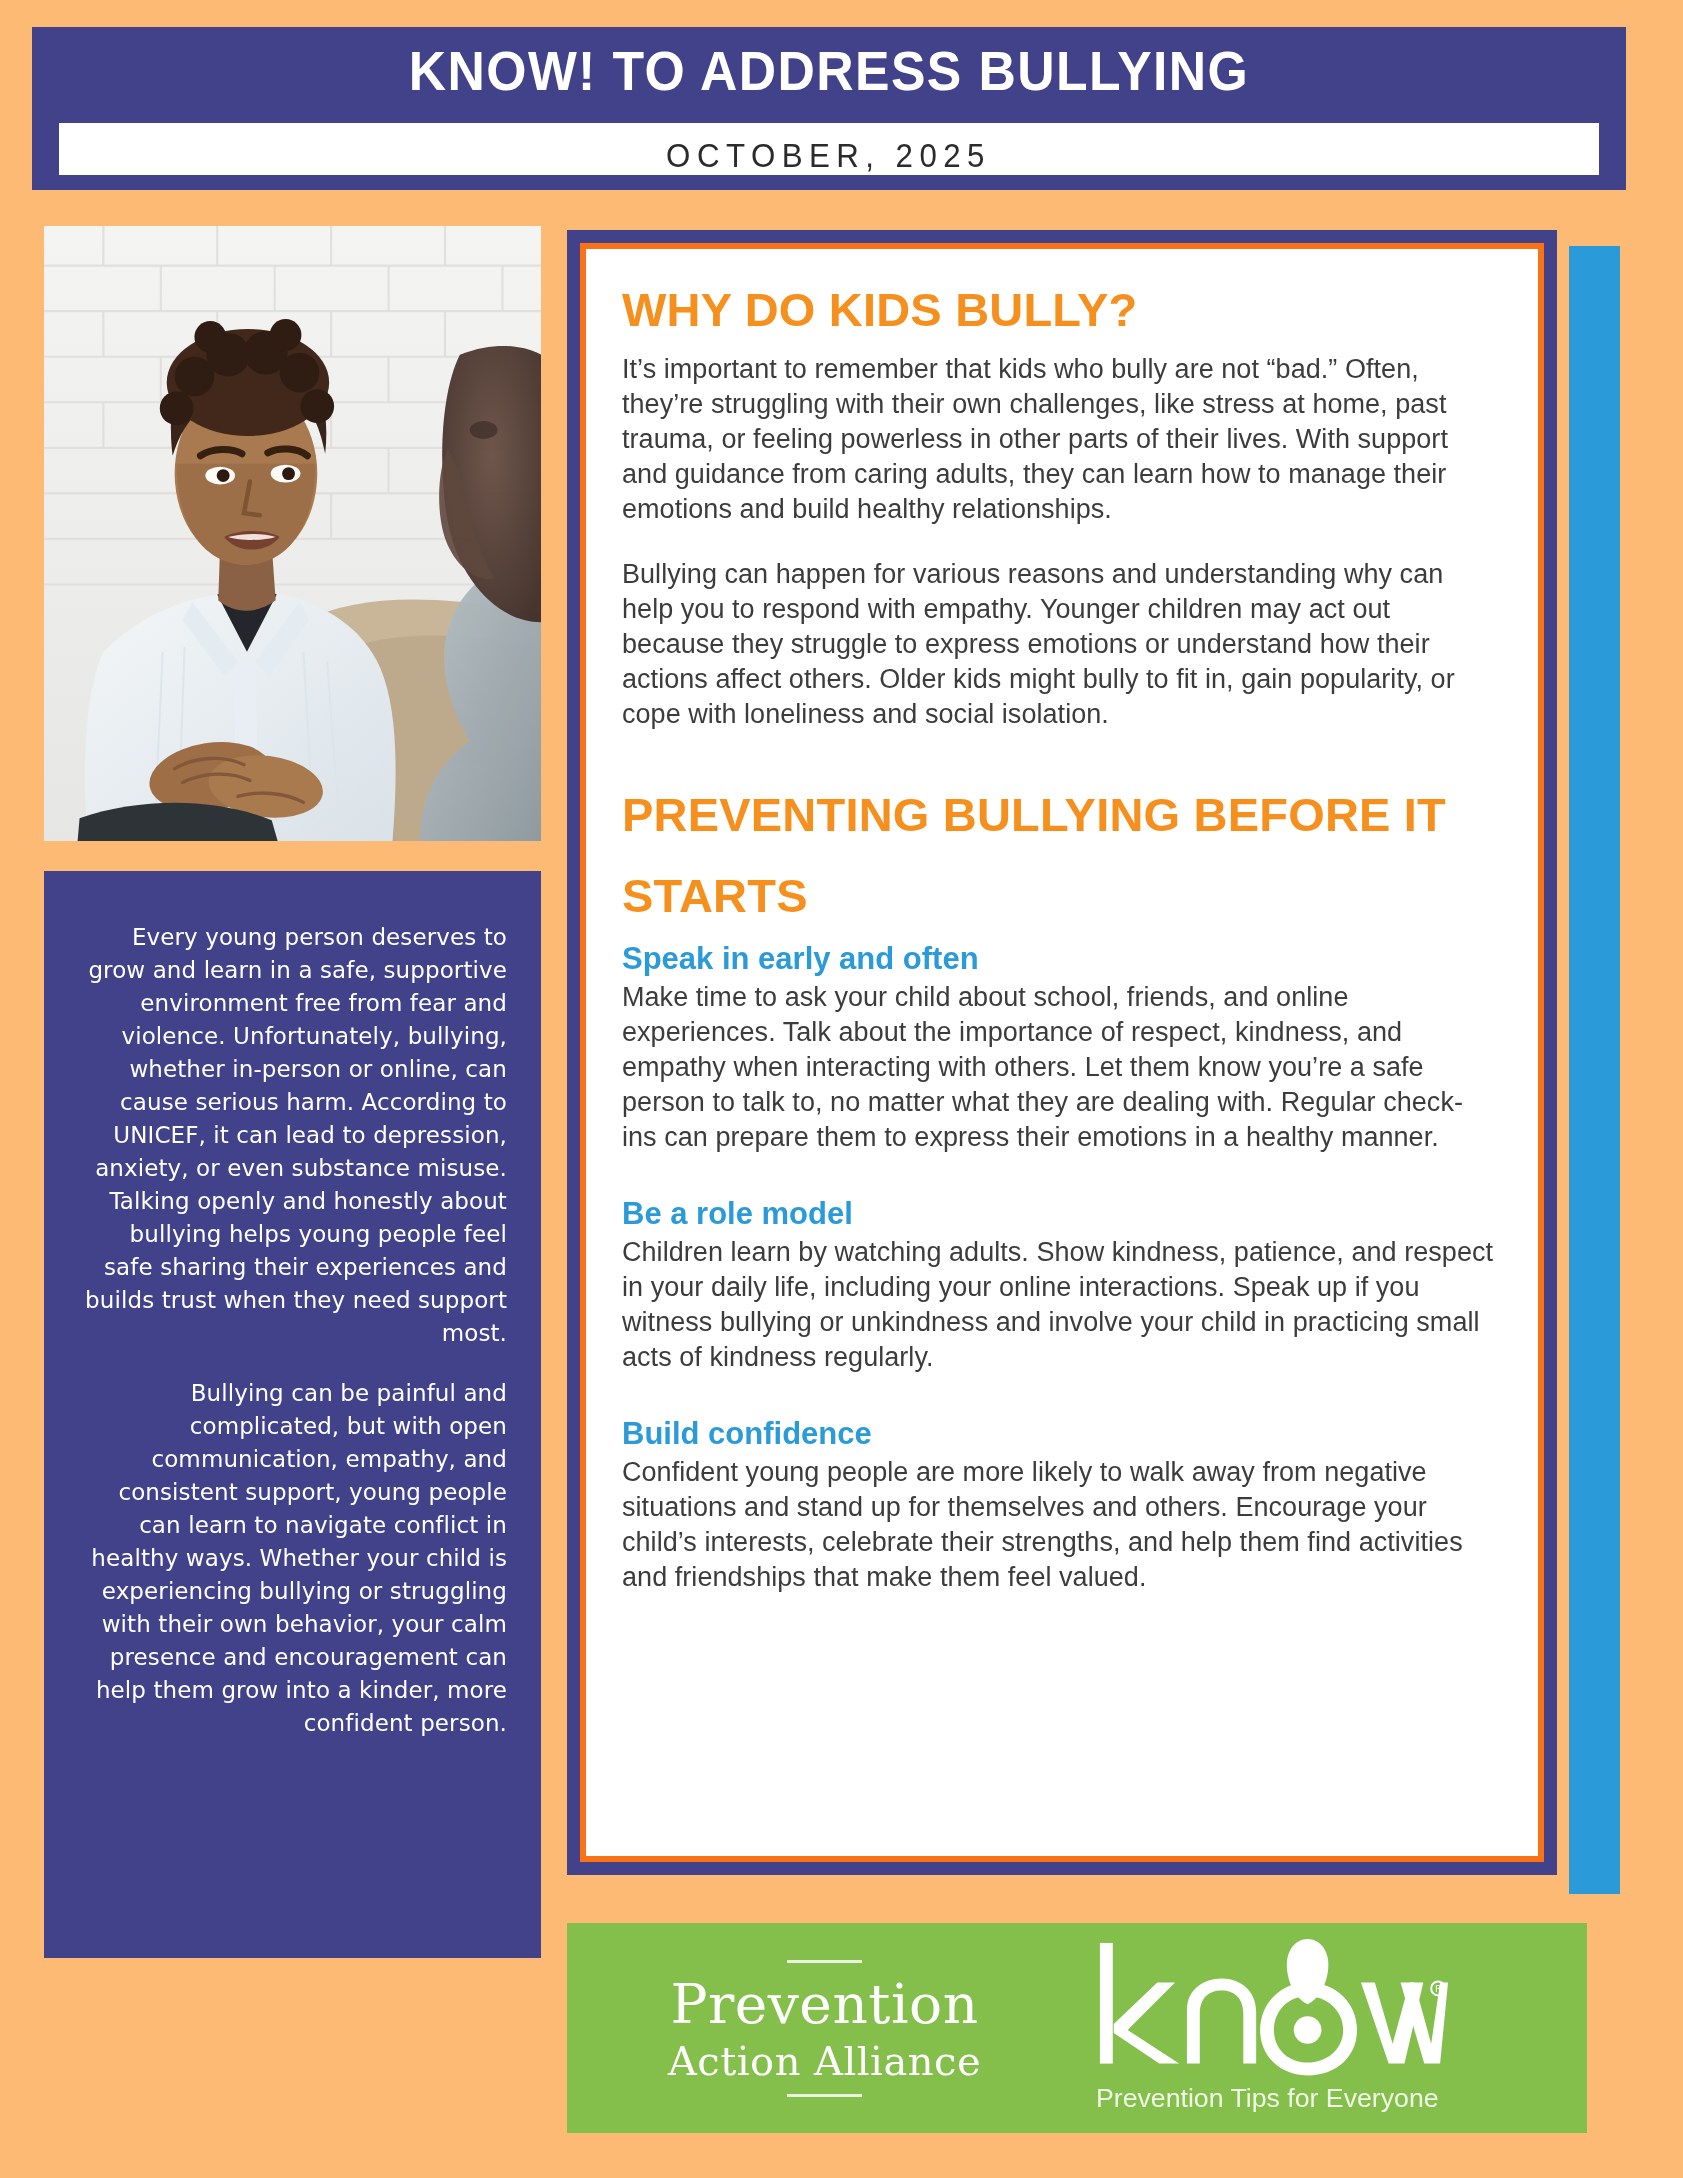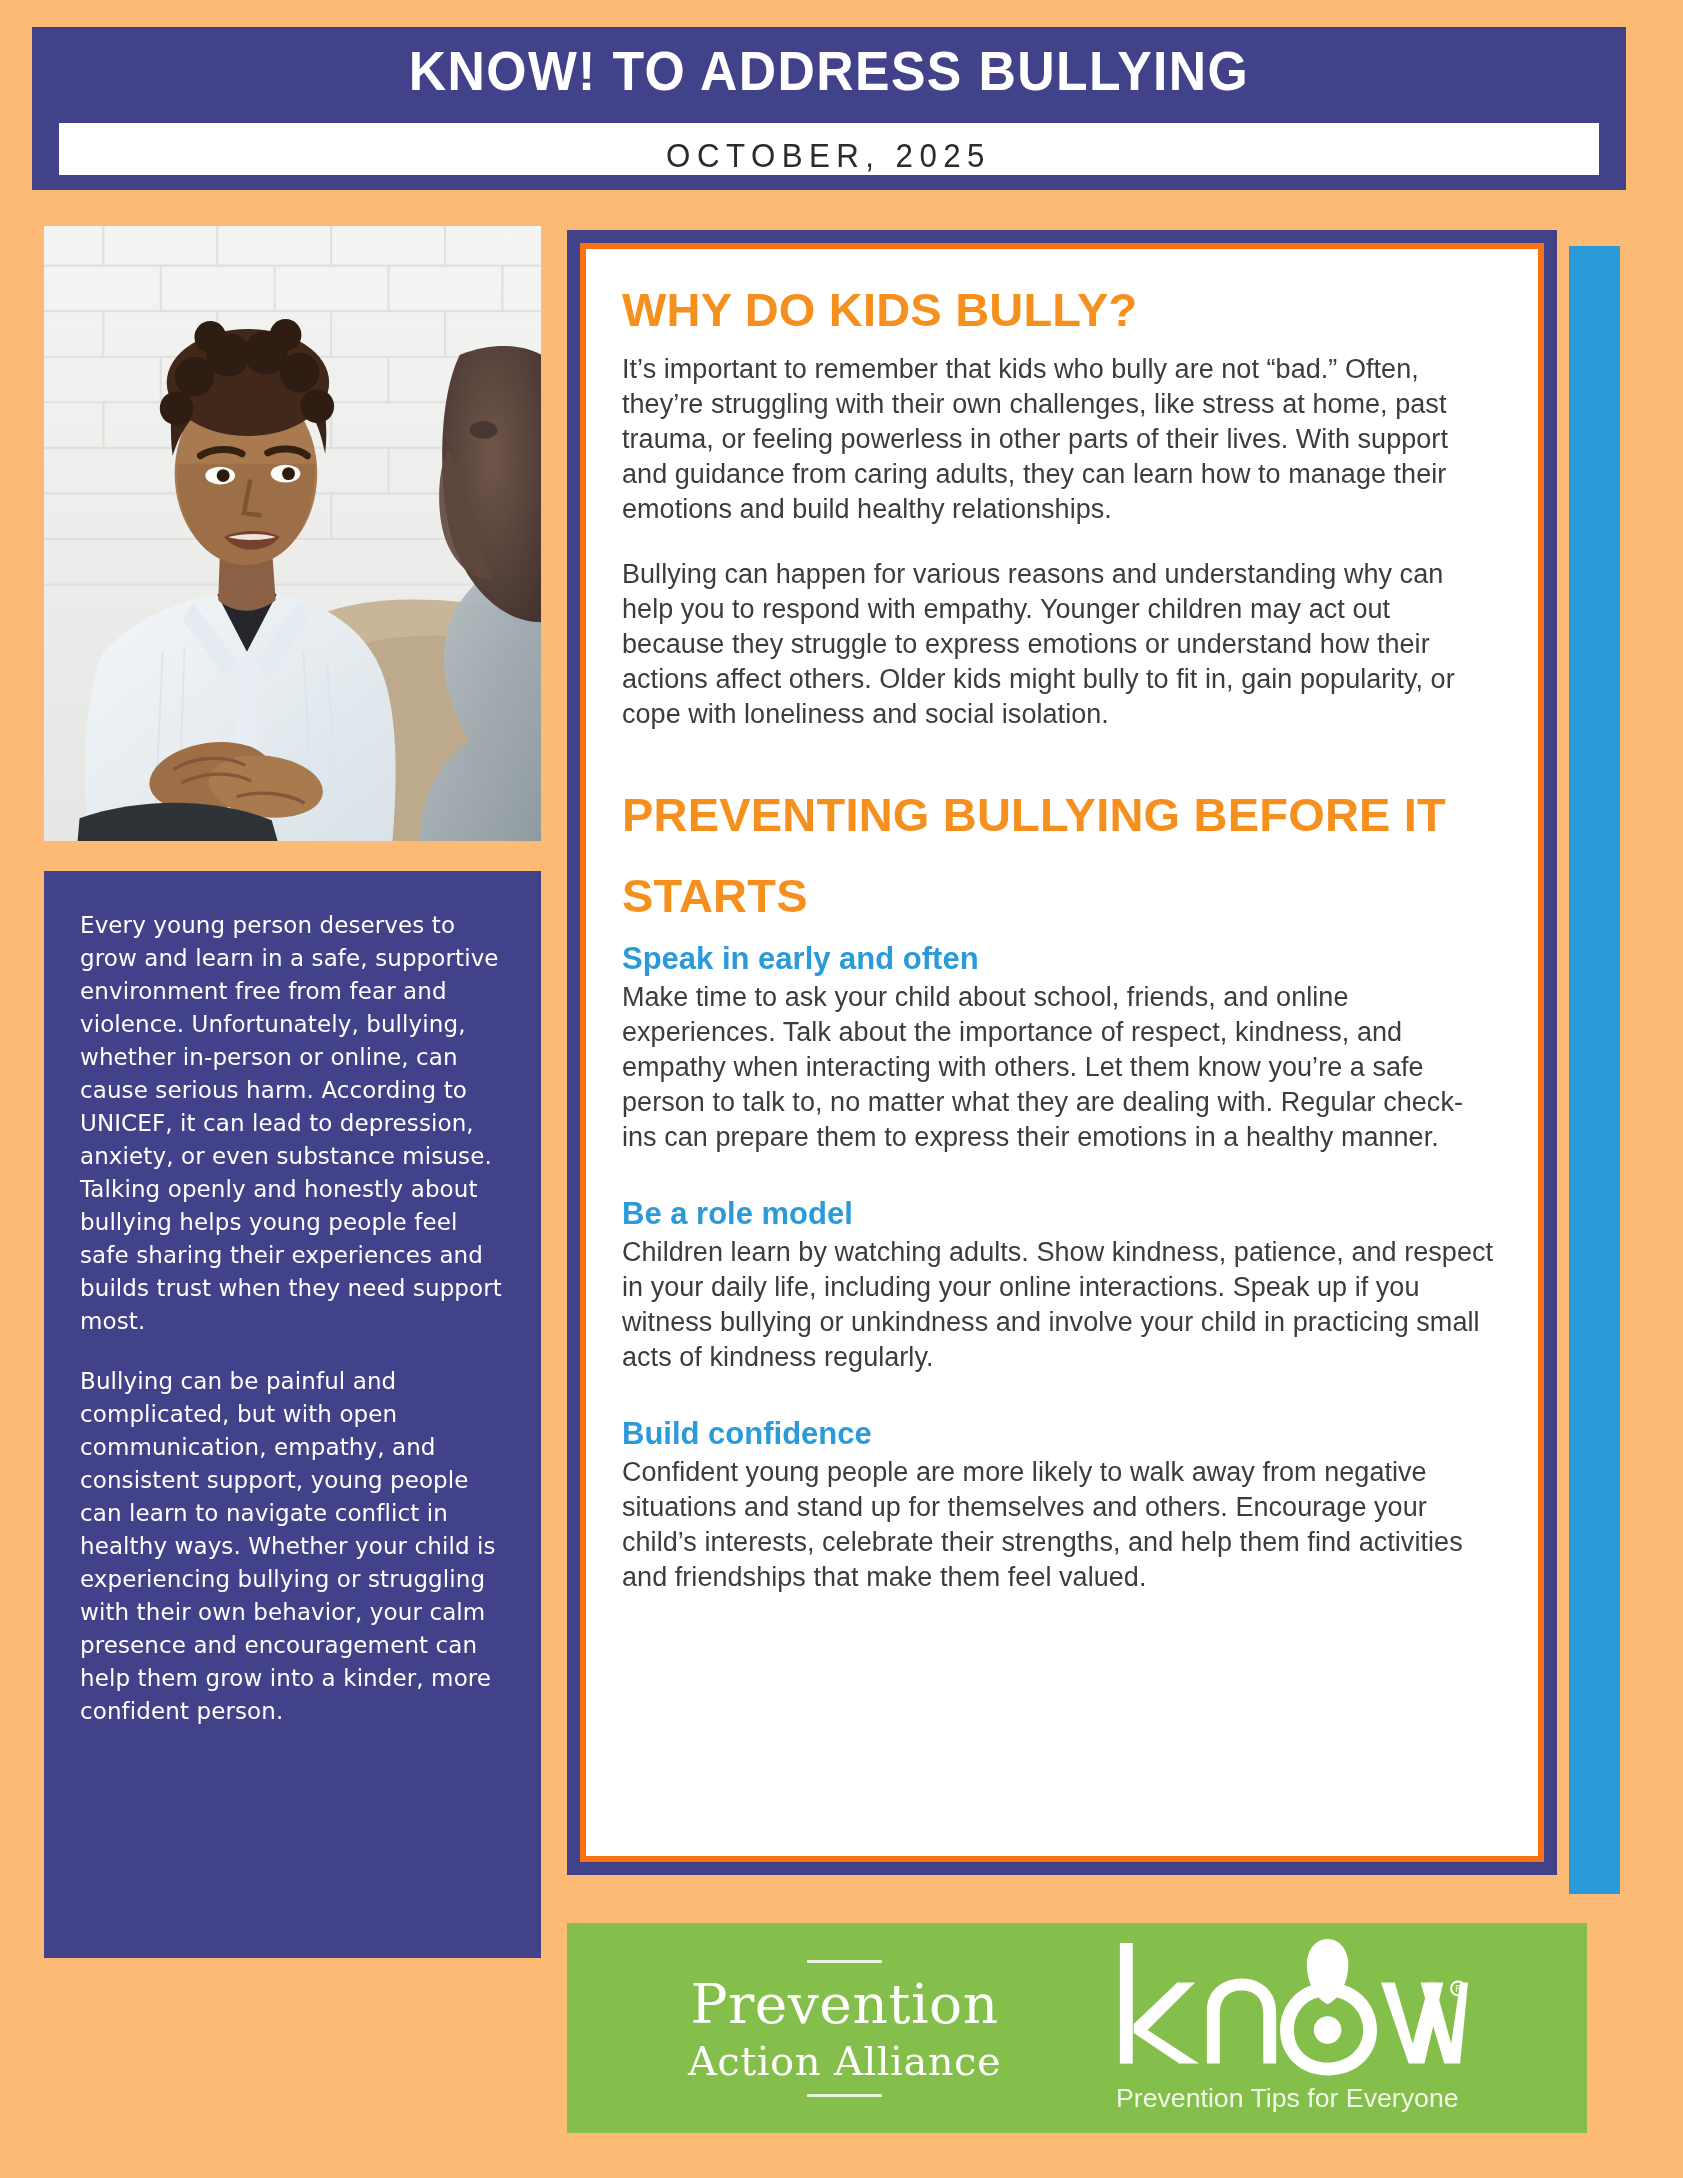--- a/index.html
+++ b/index.html
@@ -84,21 +84,22 @@
   .photo svg { display:block; width:100%; height:100%; }
 
   .sidebar-panel {
     position: absolute;
     left: 44px;
     top: 871px;
     width: 497px;
     height: 1087px;
     background: #41428a;
     box-sizing: border-box;
-    padding: 38px 34px 30px 36px;
+    padding: 50px 34px 30px 36px;
+    text-align: right;
   }
   .sidebar-text {
     color: #ffffff;
     font-family: "DejaVu Sans", sans-serif;
     font-size: 23px;
     line-height: 33px;
     letter-spacing: 0.1px;
     margin: 0 0 27px 0;
     font-weight: 400;
   }
@@ -176,21 +177,21 @@
     height: 210px;
     background: #85bf4b;
     display: flex;
     align-items: center;
   }
   .footer-left {
     width: 475px;
     text-align: center;
     color: #ffffff;
     position: relative;
-    padding-left: 40px;
+    padding-left: 20px;
   }
   .rule {
     width: 75px;
     height: 3px;
     background: #e9f3dd;
     margin: 0 auto;
   }
   .paa-main {
     font-family: "DejaVu Serif", "Liberation Serif", serif;
     font-size: 55px;

